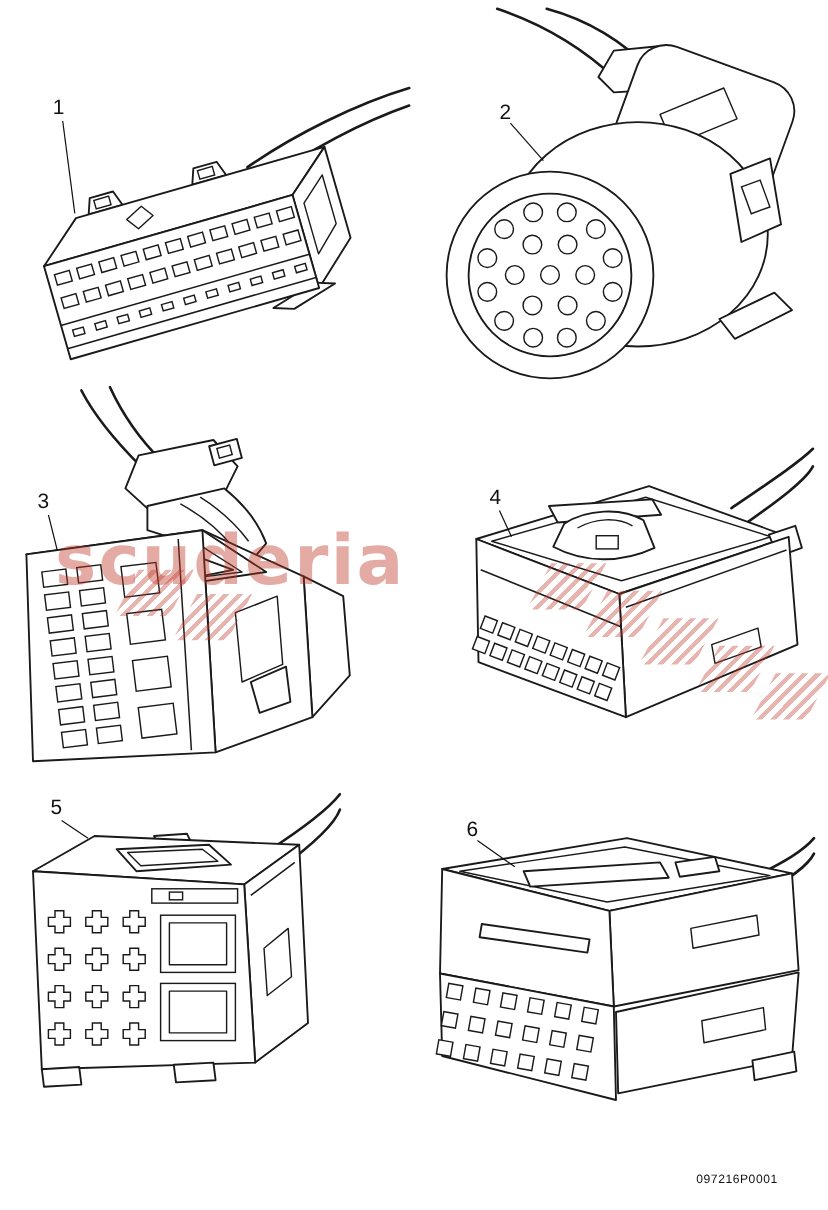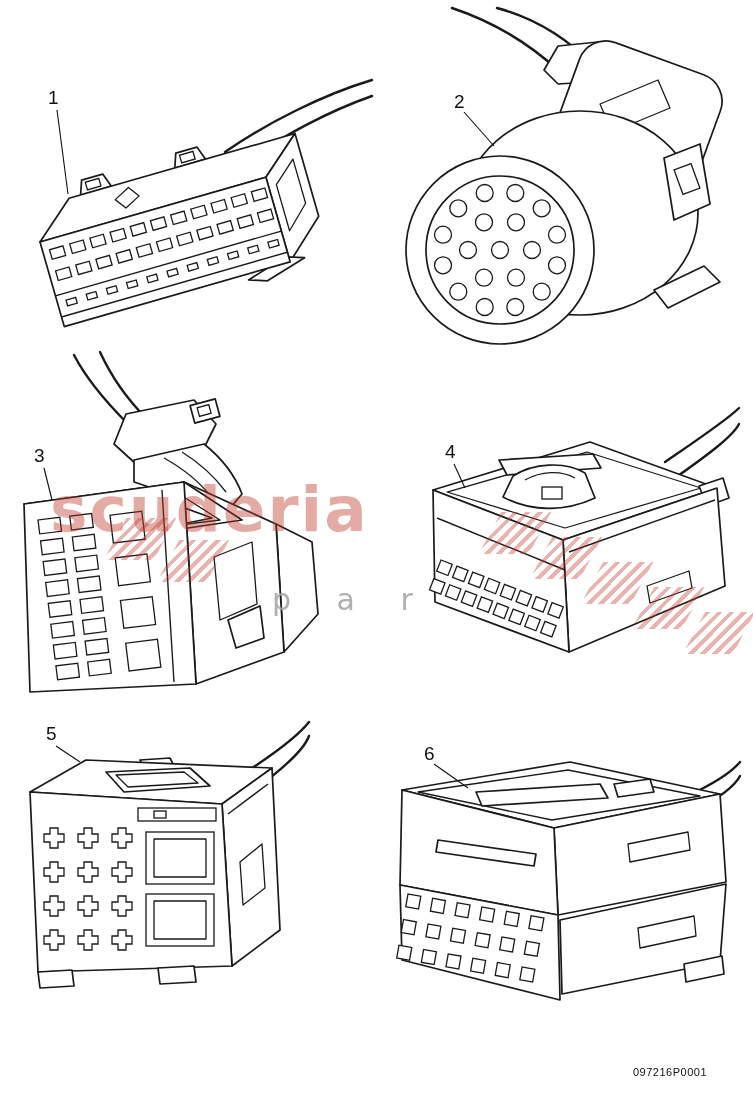--- a/index.html
+++ b/index.html
@@ -338,21 +338,20 @@
             <use href="#f6s" x="125" y="52"></use>
         </g>
       </g>
       <line class="leader" x1="46" y1="32" x2="80" y2="56"></line>
       <text class="fig-label" x="36" y="28">6</text>
     </svg>
   </div>
 
   <div class="watermark">
     <div class="wm-title">scuderia</div>
-    <div class="wm-sub">p a r</div>
     <div class="wm-chevron" style="left:115px; top:518px;"></div>
     <div class="wm-chevron" style="left:168px; top:540px;"></div>
     <div class="wm-chevron" style="left:490px; top:512px;"></div>
     <div class="wm-chevron" style="left:541px; top:537px;"></div>
     <div class="wm-chevron" style="left:592px; top:562px;"></div>
     <div class="wm-chevron" style="left:643px; top:587px;"></div>
     <div class="wm-chevron" style="left:694px; top:612px;"></div>
   </div>
 
   <div class="part-number">097216P0001</div>

